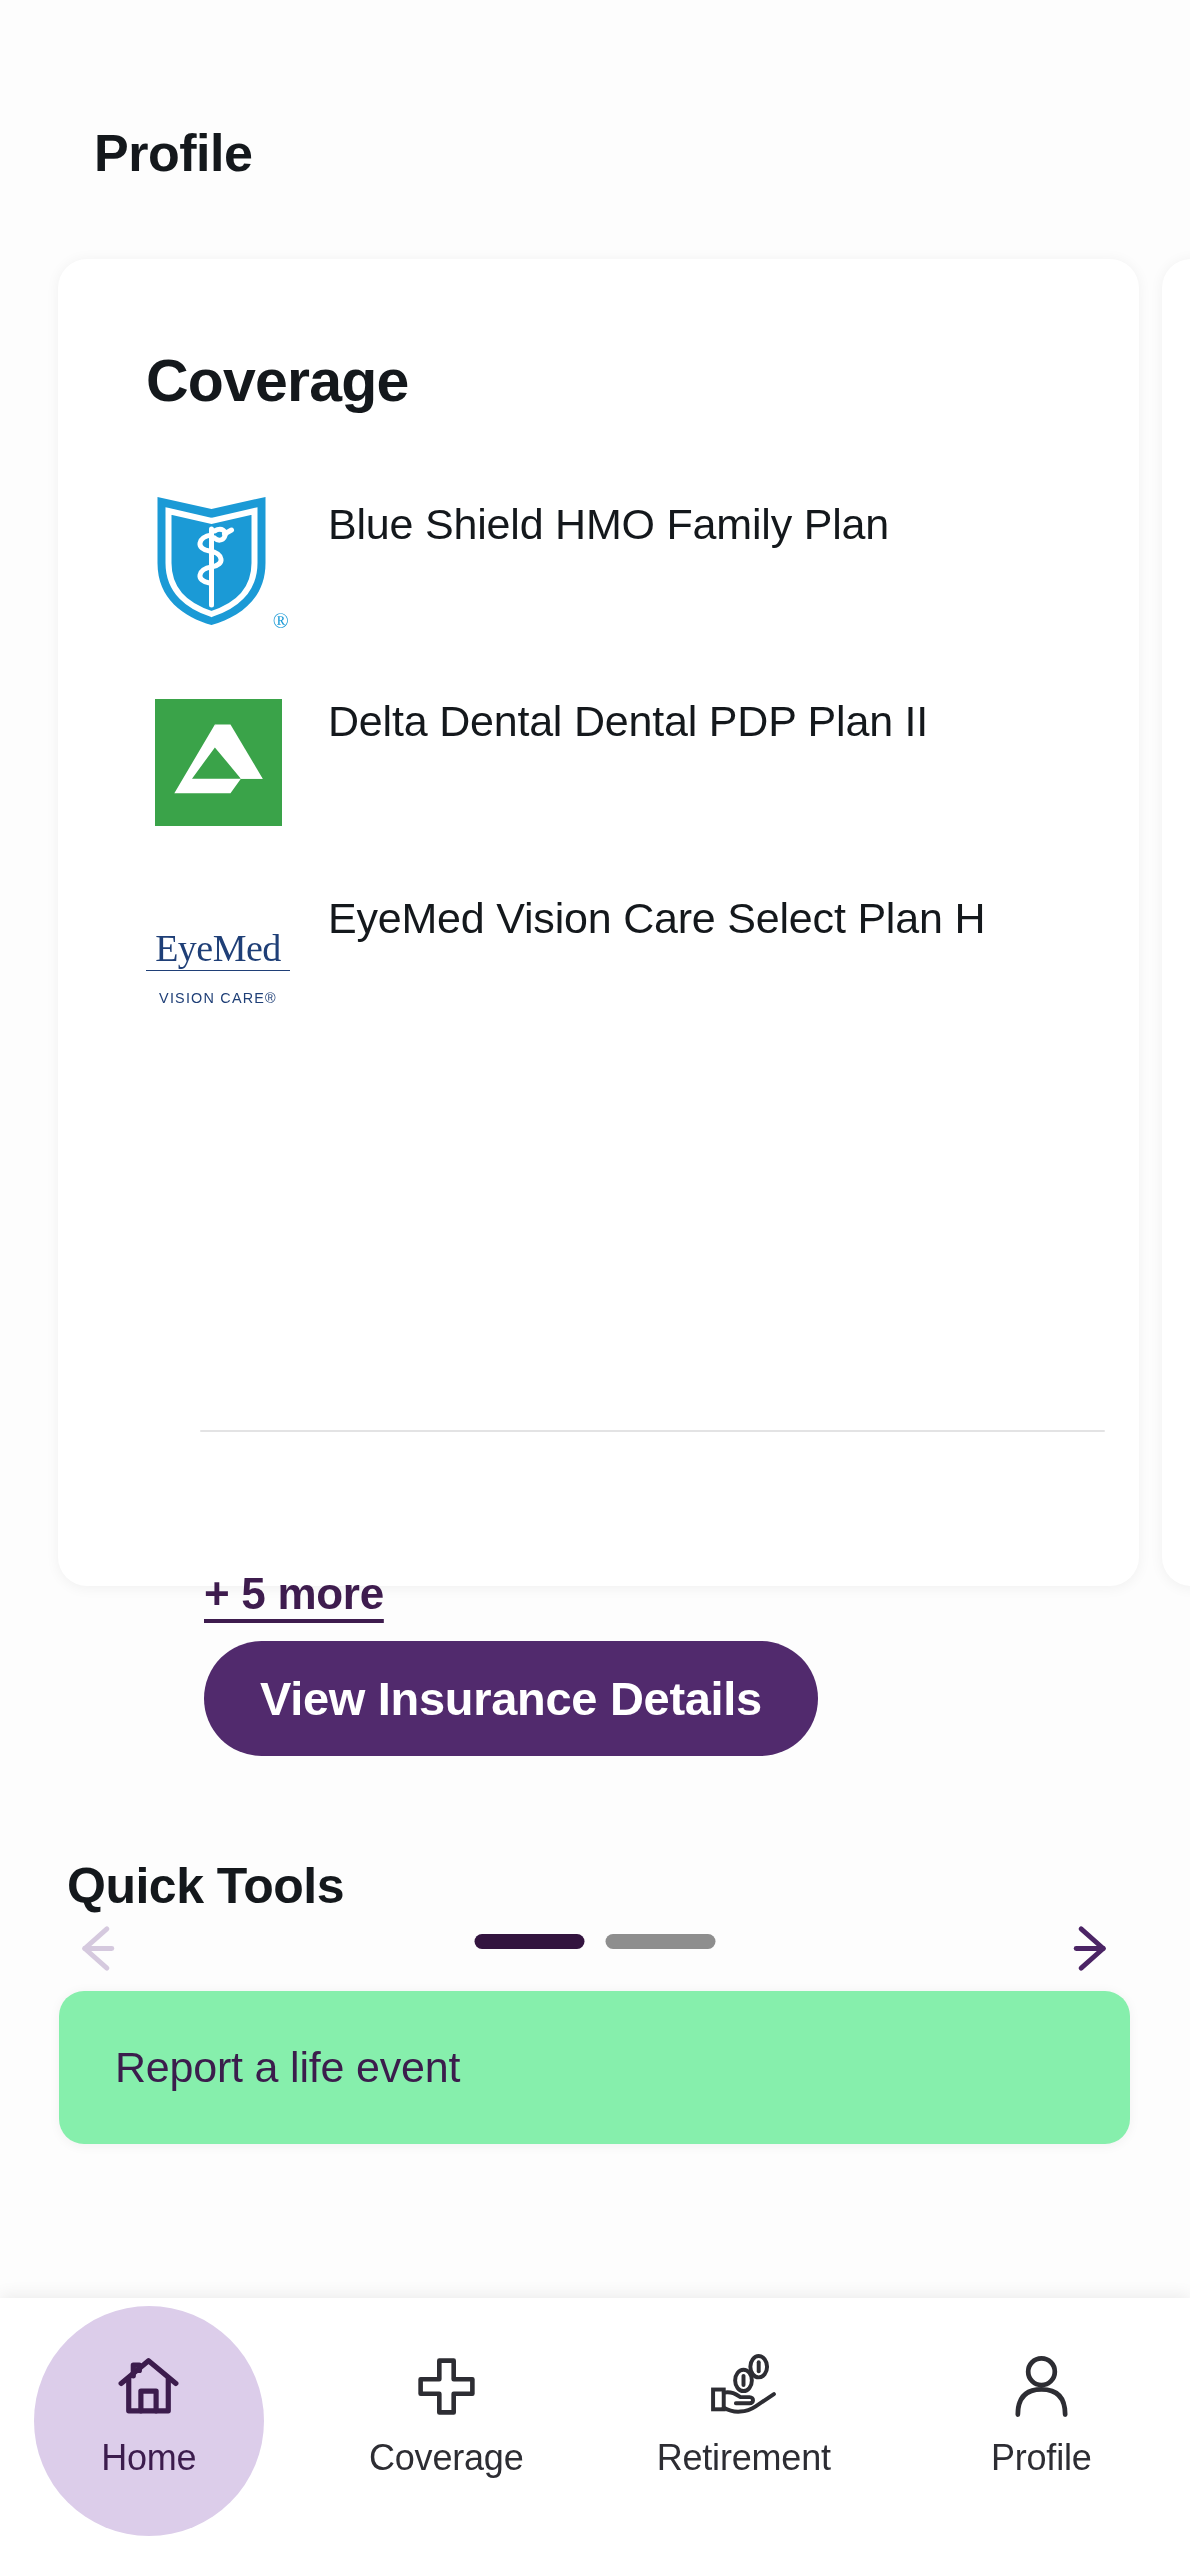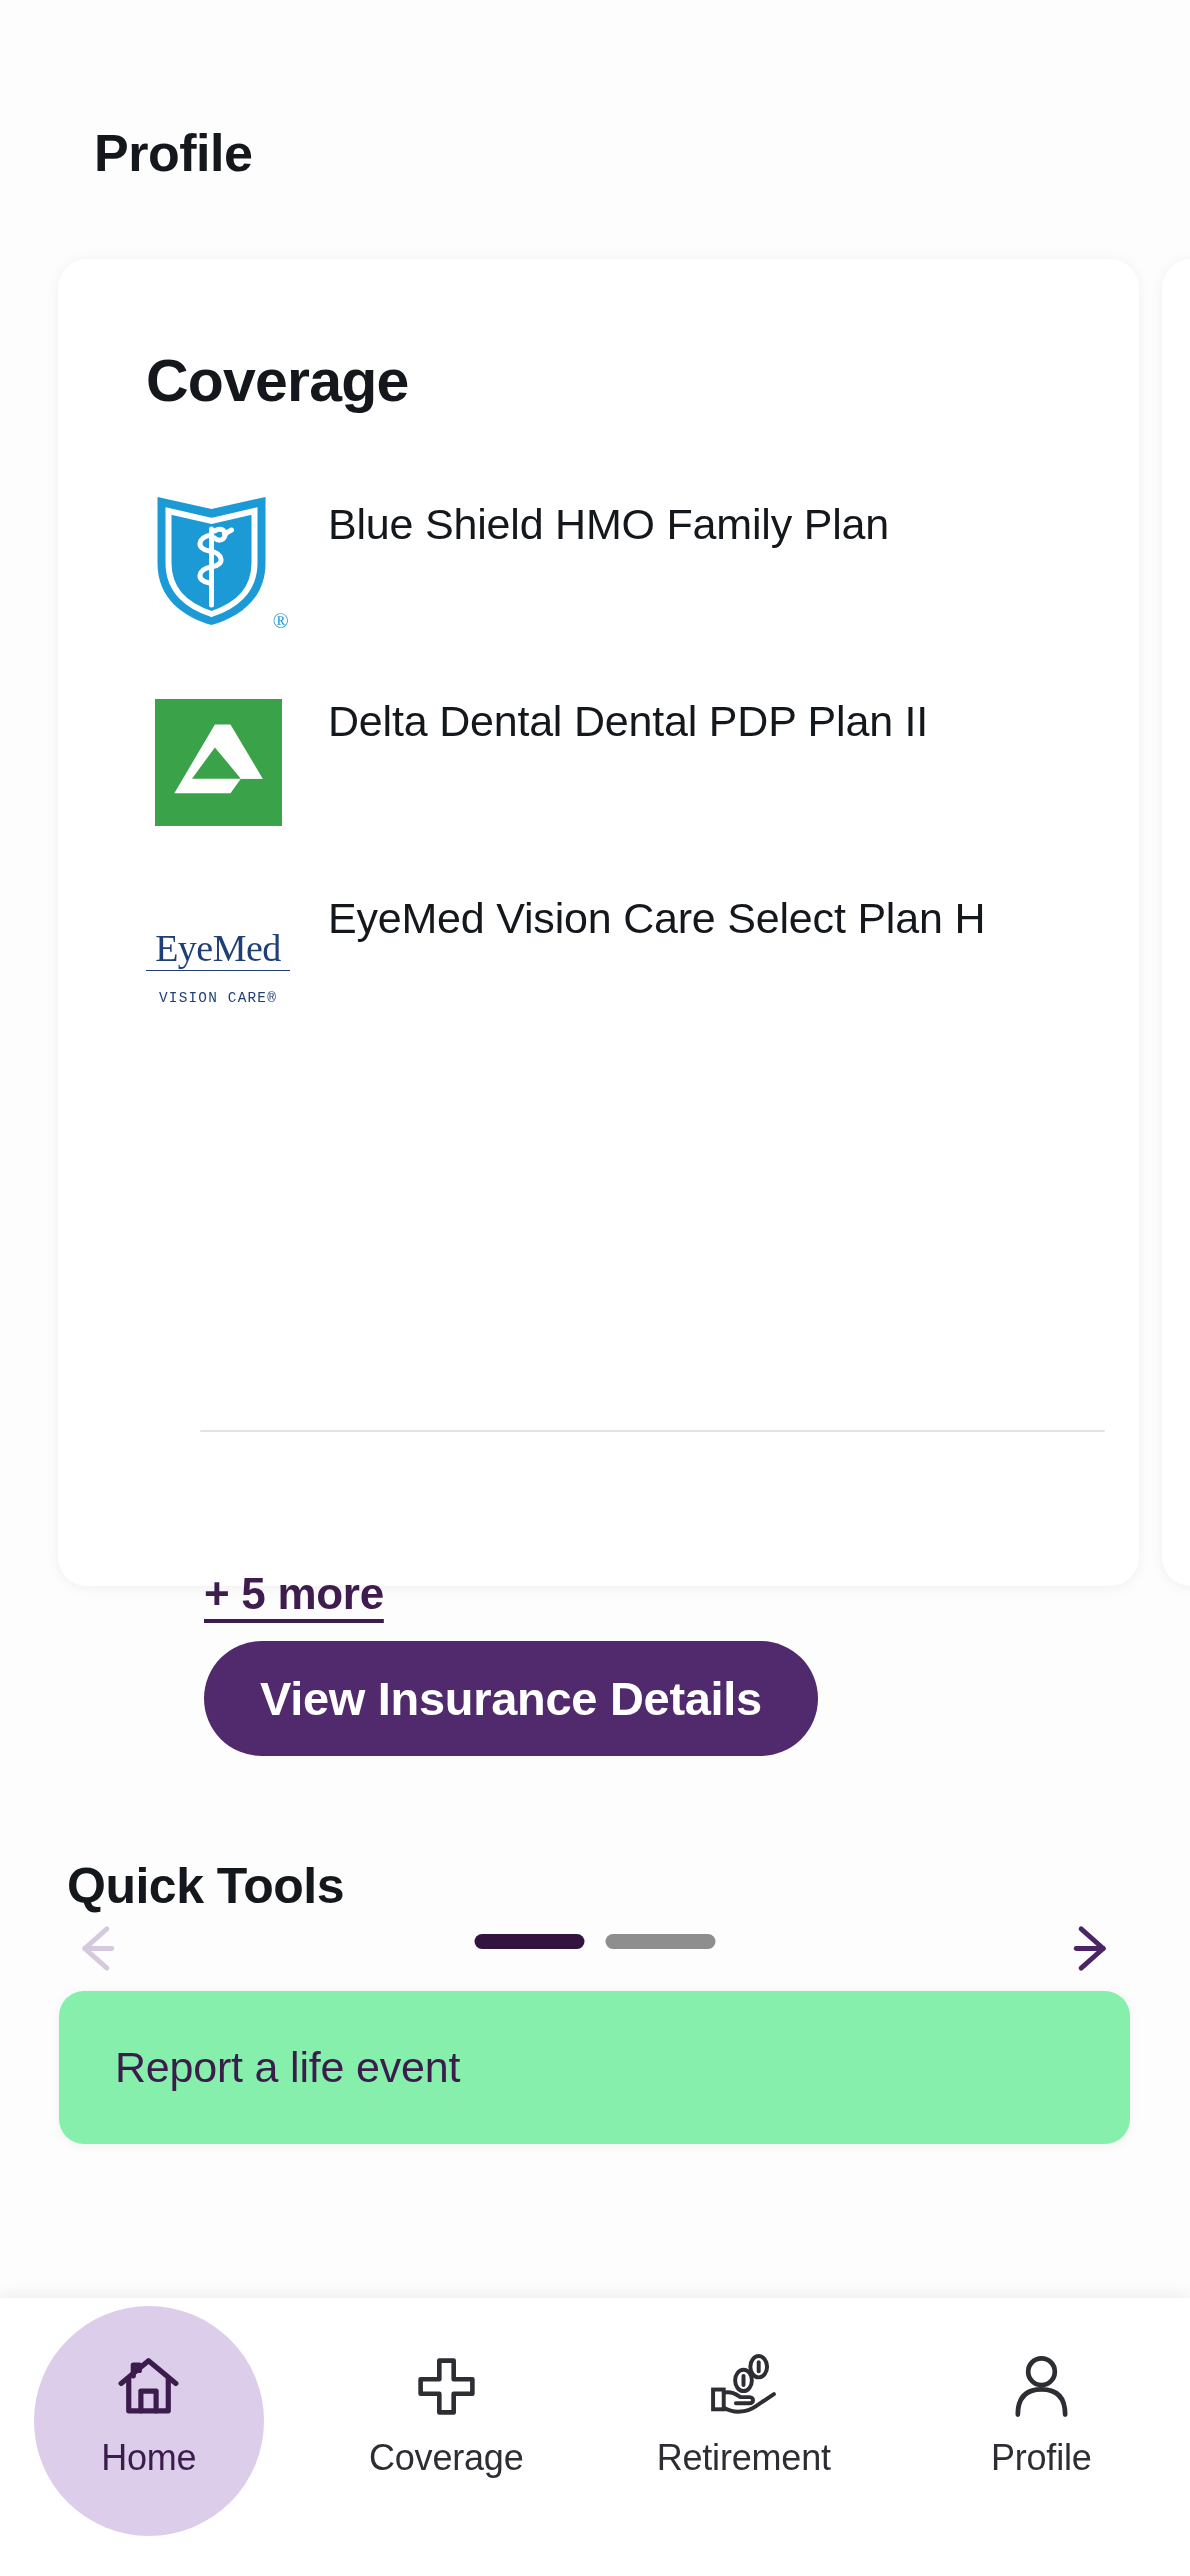--- a/index.html
+++ b/index.html
@@ -143,21 +143,21 @@
     color: #1f3f77;
     letter-spacing: -0.5px;
     display: block;
     border-bottom: 1.9px solid #1f3f77;
     padding-bottom: 2.9px;
     margin-top: 16px;
   }
   .em-sub {
     display: block;
     margin-top: 20px;
-    font-family: Liberation Mono, monospace;
+    font-family: Liberation Sans, sans-serif;
     font-size: 14.4px;
     color: #1f3f77;
     letter-spacing: 1.2px;
   }
 
   
   .card-divider {
     position: absolute;
     left: 142px;
     top: 1171px;

